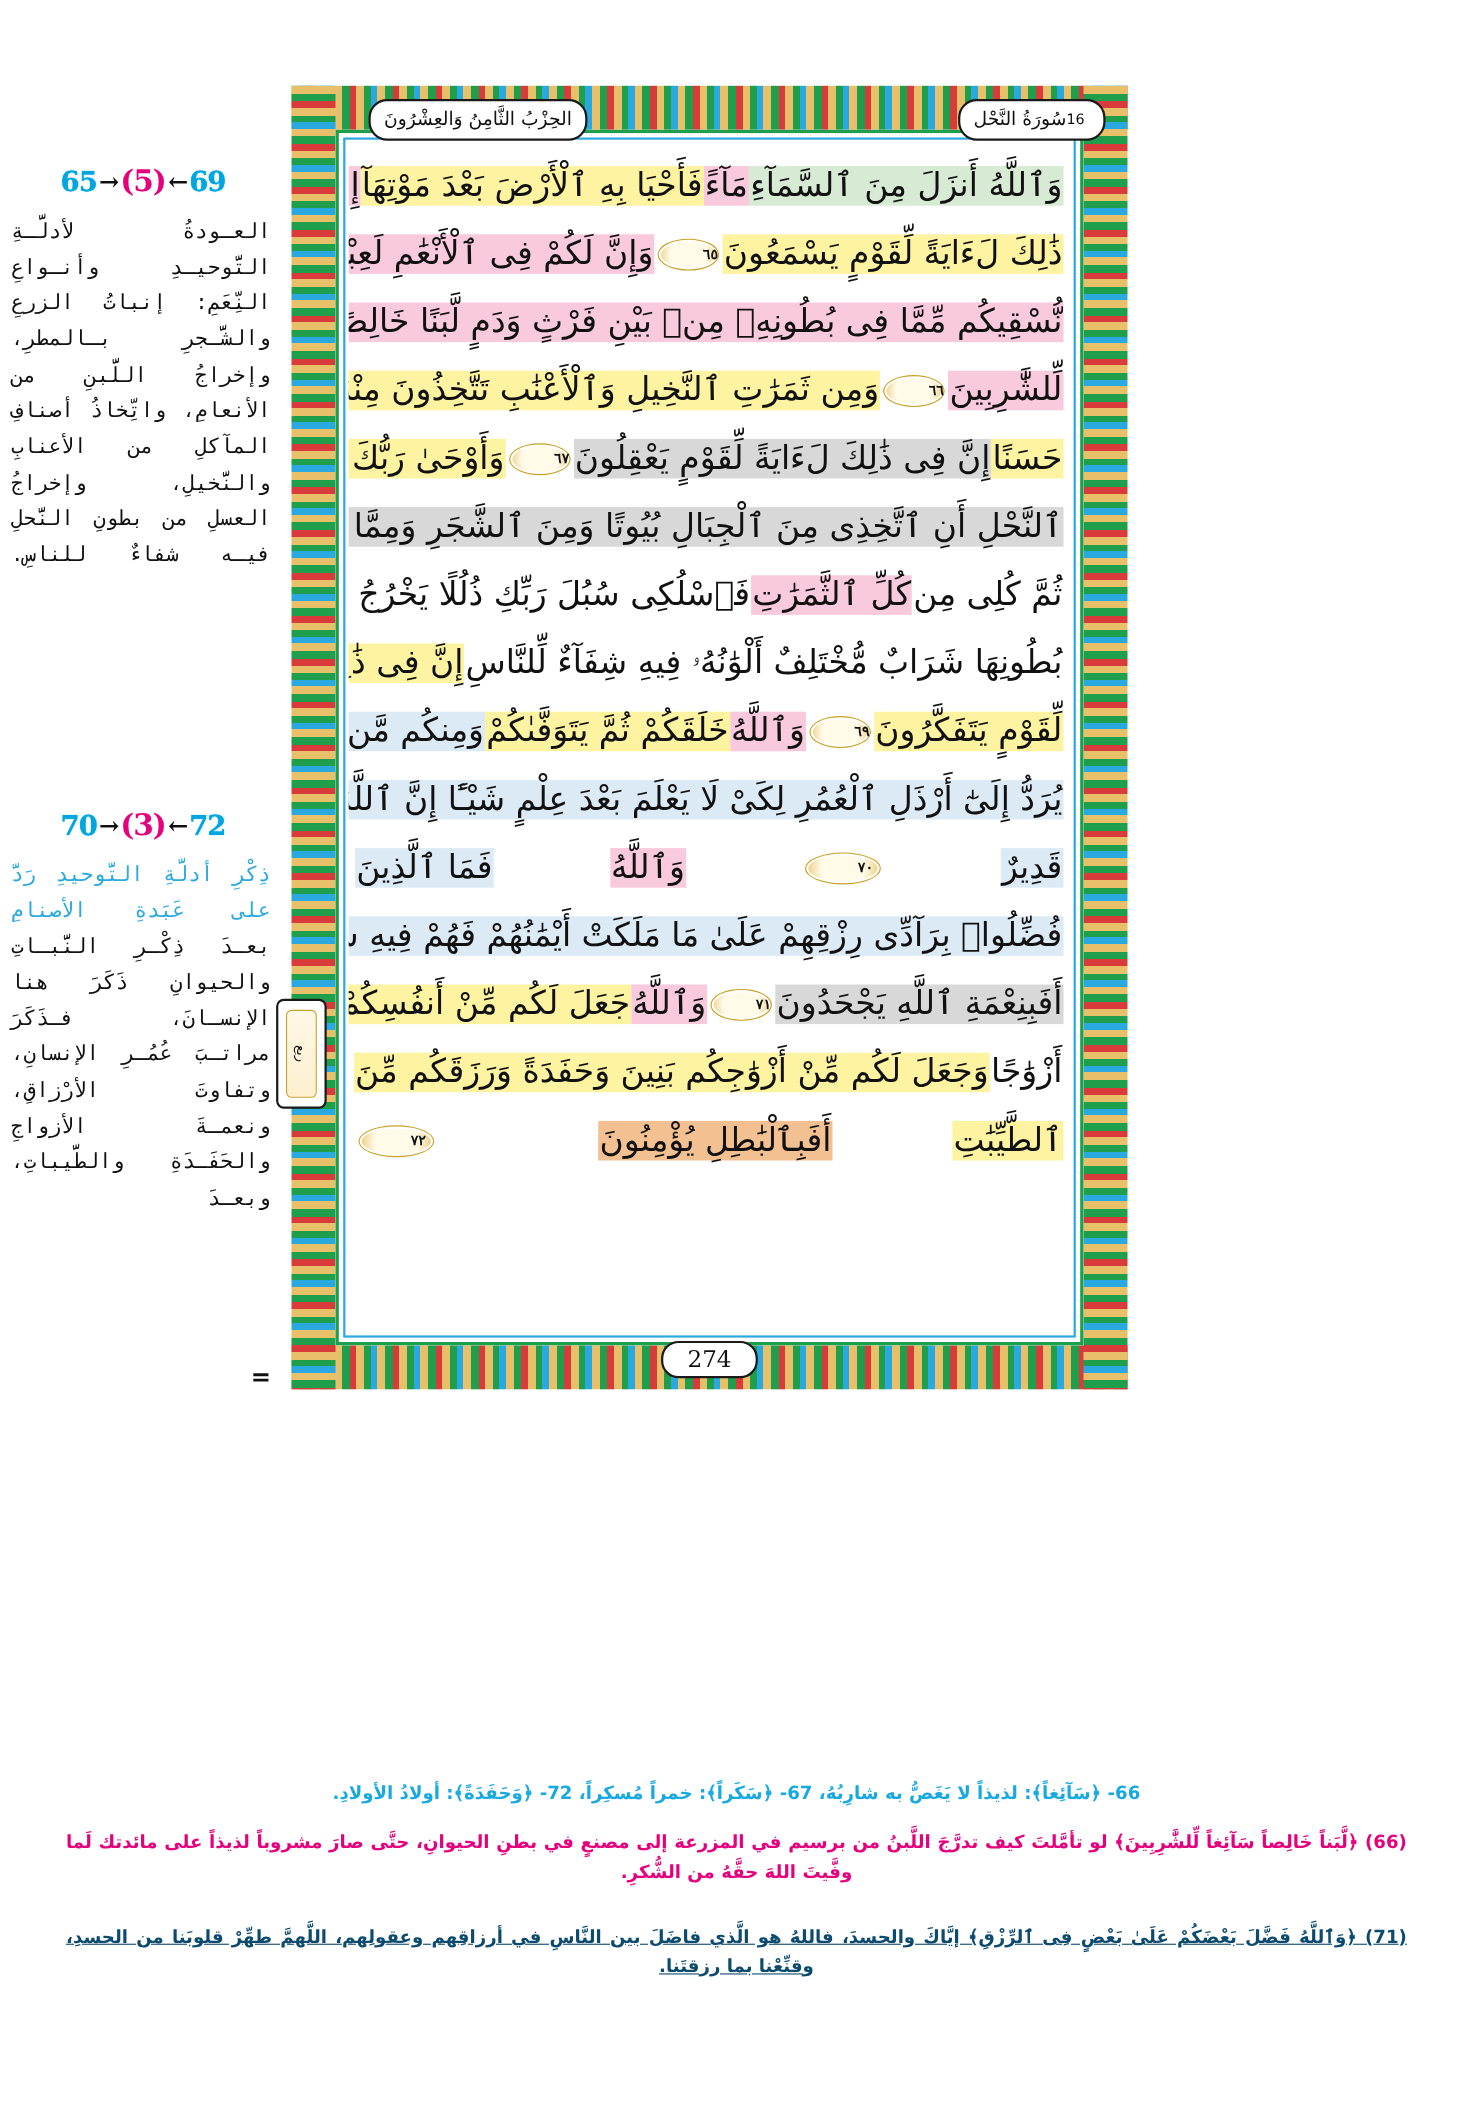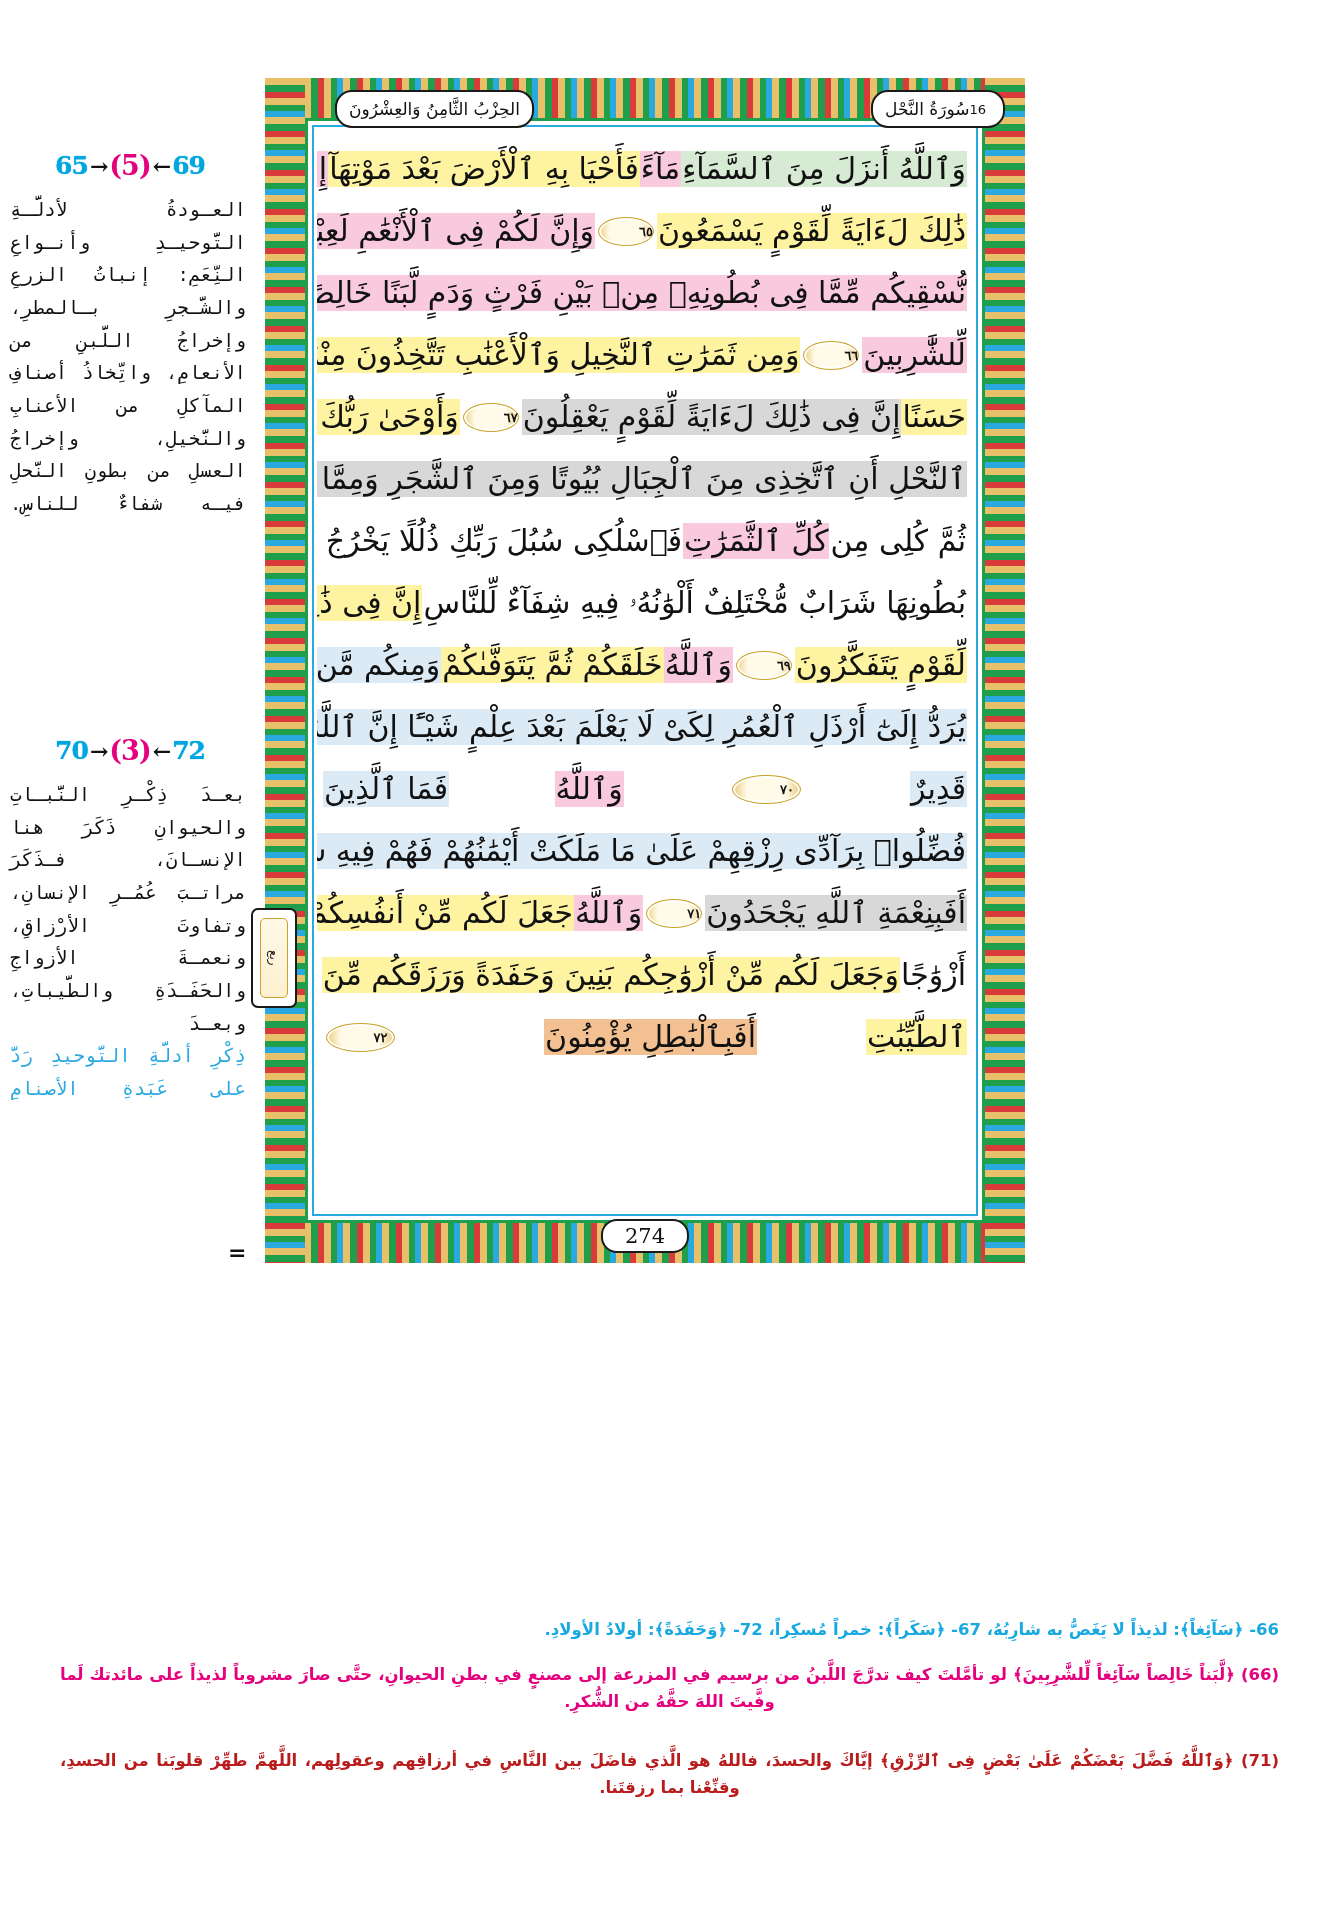--- a/index.html
+++ b/index.html
@@ -105,26 +105,26 @@
   
   .vnum{display:inline-flex;align-items:center;justify-content:center;
         width:27px;height:27px;margin:0 3px;vertical-align:middle;
         background:radial-gradient(circle,#fffbe8 55%,#e8c069 100%);
         border:1.5px solid #c9a227;border-radius:50%;
         font-size:13px;color:#111;font-weight:bold;
         font-family:"DejaVu Serif","Liberation Serif",serif;
         box-shadow:0 0 0 2px #fff inset;padding-left:40px;}
 
   
-  .foot{position:absolute;left:60px;right:60px;direction:rtl;text-align:right;}
+  .foot{position:absolute;left:60px;right:60px;direction:rtl;text-align:center;}
   .foot-1{top:1618px;color:#17a9e0;font-size:16.5px;font-weight:bold;line-height:1.5;}
   .foot-2{top:1662px;color:#e5007d;font-size:16.5px;font-weight:bold;line-height:1.62;
           text-align:justify;text-align-last:center;}
-  .foot-3{top:1748px;color:#b91c1c;font-size:16.5px;font-weight:bold;line-height:1.62;
-          text-align:justify;text-align-last:center;}
+  .foot-3{top:1748px;color:#0c4a6e;font-size:16.5px;font-weight:bold;line-height:1.62;
+          text-align:justify;text-align-last:center;text-decoration:underline;}
 </style>
 </head>
 <body>
 
 <div id="page">
 
   <div class="side-col" style="top:150px;">
     <div class="range-bar">
       <span class="num-l">69</span>
       <span class="arr">←</span>
@@ -136,22 +136,22 @@
   </div>
 
   <div class="side-col" style="top:735px;">
     <div class="range-bar">
       <span class="num-l">72</span>
       <span class="arr">←</span>
       <span class="paren">(3)</span>
       <span class="arr">→</span>
       <span class="num-r">70</span>
     </div>
+    <div class="side-text blue">ذِكْرِ أدلَّةِ التَّوحيدِ رَدَّ على عَبَدةِ الأصنامِ</div>
     <div class="side-text">بعـدَ ذِكْـرِ النَّبـاتِ والحيوانِ ذَكَرَ هنا الإنسـانَ، فـذَكَرَ مراتـبَ عُمُـرِ الإنسانِ، وتفاوتَ الأرْزاقِ، ونعمـةَ الأزواجِ والحَفَـدَةِ والطَّيباتِ، وبعـدَ</div>
-    <div class="side-text blue">ذِكْرِ أدلَّةِ التَّوحيدِ رَدَّ على عَبَدةِ الأصنامِ</div>
   </div>
 
   <div class="eq-mark">=</div>
 
   <div id="frame">
     <div class="border-band band-top"></div>
     <div class="border-band band-bot"></div>
     <div class="border-band band-left"></div>
     <div class="border-band band-right"></div>
 

